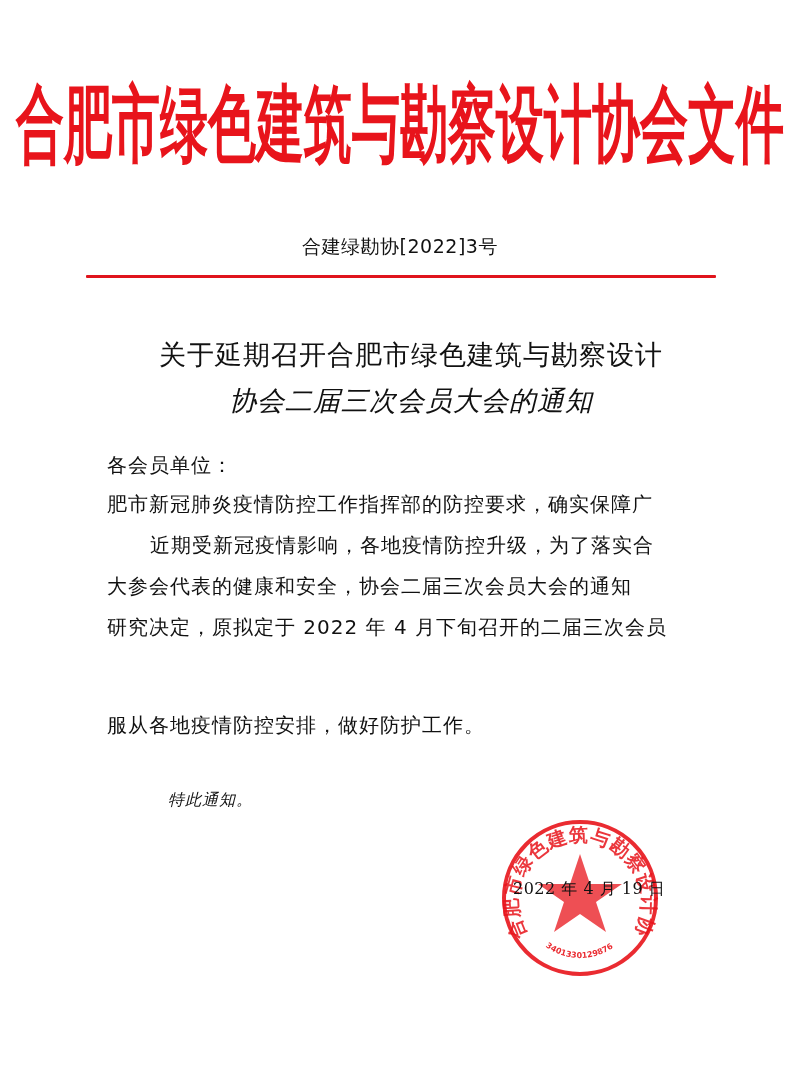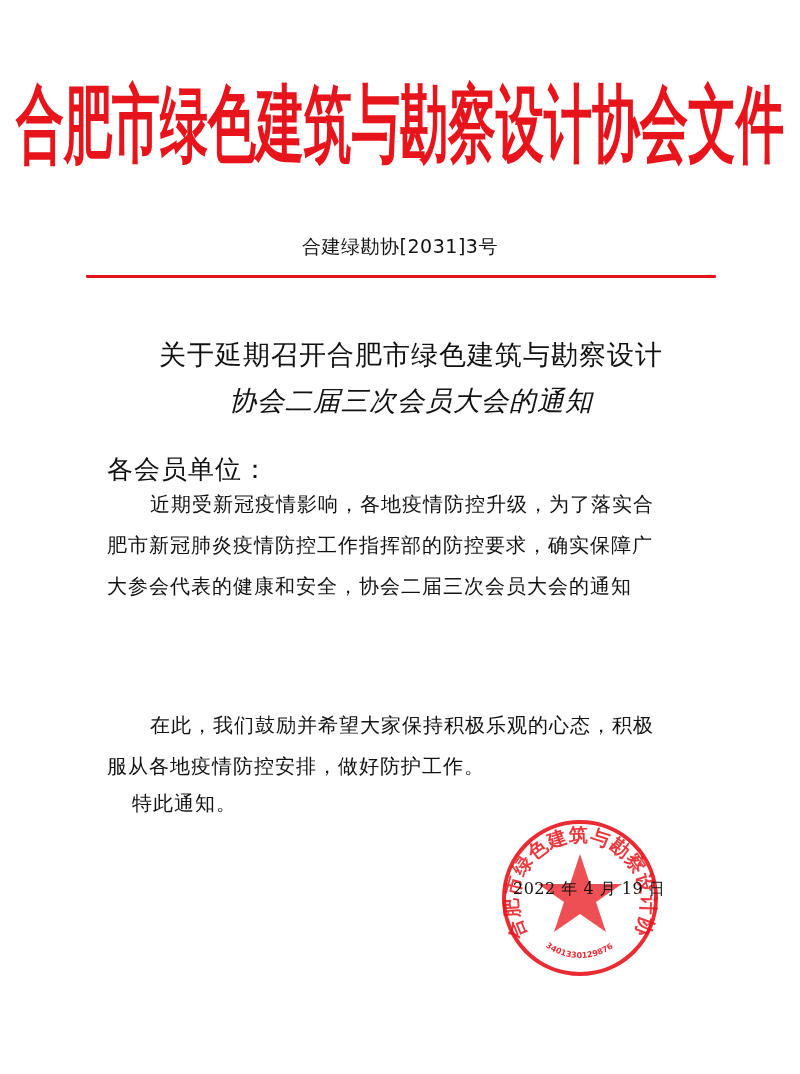--- a/index.html
+++ b/index.html
@@ -24,57 +24,57 @@
     border-radius: 1px;
   }
   .notice-title {
     left: 0; width: 800px; text-align: center; font-size: 27px;
     font-family: "DejaVu Sans", "Liberation Sans", sans-serif; color: #111;
     letter-spacing: 1px;
     margin-left: 11px;
   }
   #title-line-1 { top: 337px; }
   #title-line-2 { top: 383px; font-style: italic; }
-  #salutation { left: 107px; top: 452px; font-size: 26px; letter-spacing: 1px;
+  #salutation { left: 107px; top: 452px; font-size: 20px; letter-spacing: 1px;
     font-family: "DejaVu Sans", "Liberation Sans", sans-serif; }
   .para { left: 107px; width: 600px; font-size: 20px; line-height: 41px;
     font-family: "DejaVu Sans", "Liberation Sans", sans-serif; letter-spacing: 1px;
     text-align: justify; }
   .para .line { display: block; white-space: nowrap; height: 41px; }
   .para .indent { padding-left: 43px; }
   #para-1 { top: 484px; }
   #para-2 { top: 705px; }
-  #closing { left: 132px; top: 790px; font-size: 20px; letter-spacing: 1px;
-    font-family: "DejaVu Sans", "Liberation Sans", sans-serif; }
+  #closing { left: 168px; top: 790px; font-size: 16px; letter-spacing: 1px;
+    font-family: "DejaVu Sans", "Liberation Sans", sans-serif; font-style: italic; }
   #stamp { left: 500px; top: 818px; width: 160px; height: 160px; }
   #date { left: 513px; top: 879px; font-size: 16px; letter-spacing: 0.5px;
     font-family: "DejaVu Serif", "Liberation Serif", serif; color: #111; z-index: 3; }
 </style>
 </head>
 <body>
 
 <div class="abs" id="header-title">合肥市绿色建筑与勘察设计协会文件</div>
 
-<div class="abs" id="doc-number">合建绿勘协[2031]3号</div>
+<div class="abs" id="doc-number">合建绿勘协[2022]3号</div>
 
 <div class="abs" id="red-rule"></div>
 
 <div class="abs notice-title" id="title-line-1">关于延期召开合肥市绿色建筑与勘察设计</div>
 <div class="abs notice-title" id="title-line-2">协会二届三次会员大会的通知</div>
 
 <div class="abs" id="salutation">各会员单位：</div>
 
 <div class="abs para" id="para-1">
+  <span class="line">肥市新冠肺炎疫情防控工作指挥部的防控要求，确实保障广</span>
   <span class="line indent">近期受新冠疫情影响，各地疫情防控升级，为了落实合</span>
-  <span class="line">肥市新冠肺炎疫情防控工作指挥部的防控要求，确实保障广</span>
   <span class="line">大参会代表的健康和安全，协会二届三次会员大会的通知</span>
+  <span class="line">研究决定，原拟定于 2022 年 4 月下旬召开的二届三次会员</span>
 </div>
 
 <div class="abs para" id="para-2">
-  <span class="line indent">在此，我们鼓励并希望大家保持积极乐观的心态，积极</span>
   <span class="line">服从各地疫情防控安排，做好防护工作。</span>
 </div>
 
 <div class="abs" id="closing">特此通知。</div>
 
 <div class="abs" id="stamp">
   <svg width="160" height="160" viewBox="0 0 160 160">
     <defs>
       <path id="ring-path" d="M 30 122 A 62 62 0 1 1 130 122"></path>
       <path id="code-path" d="M 40 124 A 58 58 0 0 0 120 124"></path>

